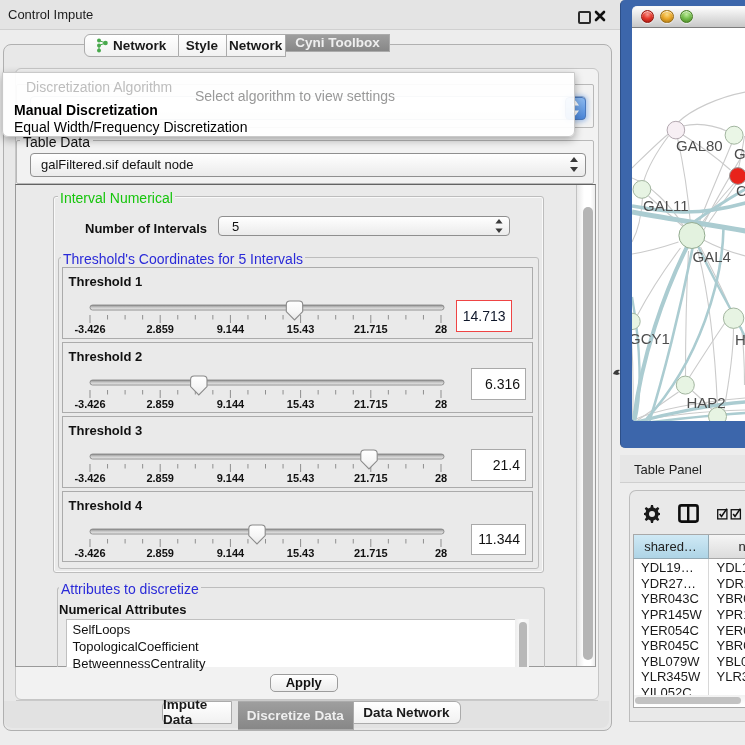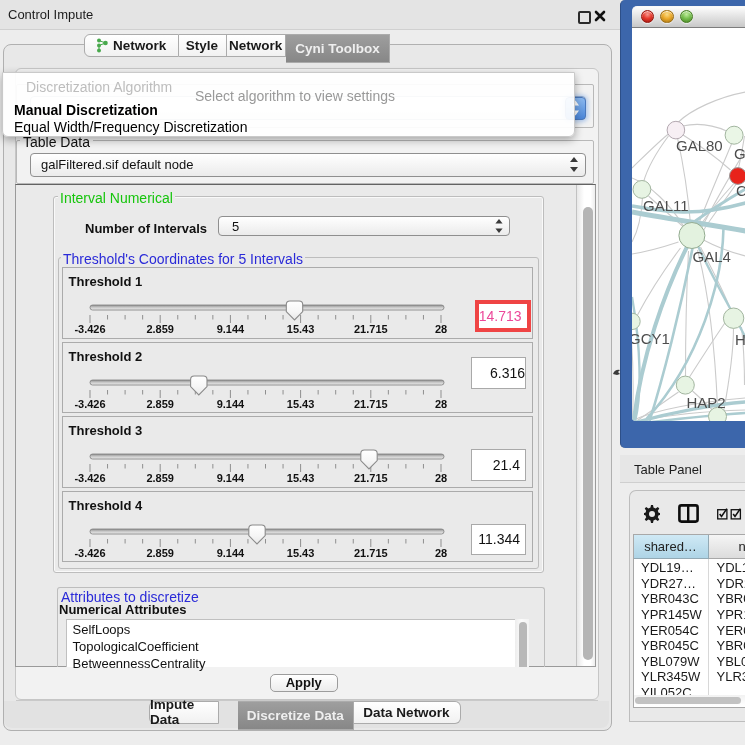--- a/index.html
+++ b/index.html
@@ -20,21 +20,21 @@
      border:1px solid #b0b0b0;border-radius:8px;"></div>
 <div class="abs" style="left:84px;top:33.5px;width:94.5px;height:23px;background:linear-gradient(#ffffff,#f1f1f1);color:#1a1a1a;border-top-left-radius:6px;border-bottom-left-radius:6px;border:1px solid #ababab;border-left:none;box-sizing:border-box;display:flex;align-items:center;justify-content:center;font-size:13.5px;font-weight:bold;border-left:1px solid #ababab;"><svg width="13" height="15" viewBox="0 0 13 15" style="margin-right:4px">
       <circle cx="3" cy="2.5" r="2" fill="#49a94d"></circle>
       <circle cx="9.5" cy="5" r="2.3" fill="#49a94d"></circle>
       <circle cx="3" cy="7.5" r="2" fill="#49a94d"></circle>
       <circle cx="3" cy="12.5" r="2" fill="#49a94d"></circle>
       <path d="M3 2.5 L9.5 5 M3 7.5 L9.5 5 M3 7.5 L3 12.5" stroke="#49a94d" stroke-width="1" fill="none"></path>
     </svg>Network</div>
 <div class="abs" style="left:178.5px;top:33.5px;width:48px;height:23px;background:linear-gradient(#ffffff,#f1f1f1);color:#1a1a1a;border:1px solid #ababab;border-left:none;box-sizing:border-box;display:flex;align-items:center;justify-content:center;font-size:13.5px;font-weight:bold;">Style</div>
 <div class="abs" style="left:226.5px;top:33.5px;width:59.5px;height:23px;background:linear-gradient(#ffffff,#f1f1f1);color:#1a1a1a;border:1px solid #ababab;border-left:none;box-sizing:border-box;display:flex;align-items:center;justify-content:center;font-size:13.5px;font-weight:bold;">Network</div>
-<div class="abs" style="left:286px;top:33.5px;width:104px;height:29px;background:linear-gradient(#9e9e9e,#878787);color:#efefef;border:1px solid #ababab;border-left:none;box-sizing:border-box;display:flex;align-items:center;justify-content:center;font-size:13.5px;font-weight:bold;">Cyni Toolbox</div>
+<div class="abs" style="left:286px;top:33.5px;width:104px;height:18px;background:linear-gradient(#9e9e9e,#878787);color:#efefef;border:1px solid #ababab;border-left:none;box-sizing:border-box;display:flex;align-items:center;justify-content:center;font-size:13.5px;font-weight:bold;">Cyni Toolbox</div>
 <div class="abs" style="left:390px;top:33.5px;width:131px;height:23px;background:linear-gradient(#ffffff,#f1f1f1);color:#1a1a1a;border-top-right-radius:6px;border-bottom-right-radius:6px;border:1px solid #ababab;border-left:none;box-sizing:border-box;display:flex;align-items:center;justify-content:center;font-size:13.5px;font-weight:bold;margin-top:44px;">jActiveMNodules</div>
 <div class="abs" style="left:15px;top:68px;width:584px;height:632px;background:#f2f2f2;
      border:1px solid #c6c6c6;border-radius:6px;box-sizing:border-box;"></div>
 
 <div class="abs" style="left:16px;top:84px;width:576px;height:42px;border:1px solid #b8b8b8;border-radius:2px;"></div>
 
 <div class="abs" style="left:30px;top:96px;width:556px;height:24px;box-sizing:border-box;background:linear-gradient(#ffffff,#ededed);border:1px solid #97a6b8;border-radius:4px;"></div>
 <div class="abs" style="left:565px;top:96.5px;width:21px;height:23px;box-sizing:border-box;background:linear-gradient(#8cbaf0,#4a85d8);border:1px solid #4a78bc;border-radius:4px;box-shadow:0 0 4px 2px rgba(110,160,230,0.5);"></div>
 <svg class="abs" style="left:570px;top:99px;" width="11" height="18" viewBox="0 0 11 18">
  <path d="M5.5 1.5 L9 6.5 L2 6.5 Z" fill="#ffffff"></path>
@@ -106,21 +106,21 @@
     <path d="M361.45 48 v4.5" stroke="#8f8f8f" stroke-width="1"></path>
     <path d="M379.00 48 v8" stroke="#8f8f8f" stroke-width="1"></path>
  <text x="28.00" y="65.5" font-size="11" font-weight="bold" fill="#111" text-anchor="middle">-3.426</text>
     <text x="98.20" y="65.5" font-size="11" font-weight="bold" fill="#111" text-anchor="middle">2.859</text>
     <text x="168.40" y="65.5" font-size="11" font-weight="bold" fill="#111" text-anchor="middle">9.144</text>
     <text x="238.60" y="65.5" font-size="11" font-weight="bold" fill="#111" text-anchor="middle">15.43</text>
     <text x="308.80" y="65.5" font-size="11" font-weight="bold" fill="#111" text-anchor="middle">21.715</text>
     <text x="379.00" y="65.5" font-size="11" font-weight="bold" fill="#111" text-anchor="middle">28</text>
  <path d="M224.30 37.6 q0 -3.6 3.6 -3.6 h9.2 q3.6 0 3.6 3.6 v7 L232.50 53 L224.30 44.6 Z" fill="url(#th1)" stroke="#8a8a8a" stroke-width="1.1"></path>
 </svg>
-<div class="abs" style="left:475px;top:300px;width:55.5px;height:31.5px;box-sizing:border-box;background:#ffffff;border:4px solid #ef4444;display:flex;align-items:center;justify-content:flex-end;padding-right:5px;font-size:14px;color:#ec4899;">14.713</div>
+<div class="abs" style="left:456px;top:300px;width:55.5px;height:31.5px;box-sizing:border-box;background:#ffffff;border:1px solid #ef4444;display:flex;align-items:center;justify-content:flex-end;padding-right:5px;font-size:14px;color:#0f172a;">14.713</div>
 <div class="abs" style="left:62px;top:341.5px;width:471px;height:71.5px;box-sizing:border-box;border:1px solid #ababab;background:#eaeaea;"></div>
 <div class="abs b13" style="left:68.5px;top:348.5px;color:#111;">Threshold 2</div>
 <svg class="abs" style="left:62px;top:341.5px;" width="471" height="71.5" viewBox="0 0 471 71.5">
  <defs>
   <linearGradient id="trk2" x1="0" y1="0" x2="0" y2="1">
    <stop offset="0" stop-color="#8f8f8f"></stop>
         <stop offset="0.5" stop-color="#c9c9c9"></stop>
         <stop offset="1" stop-color="#ededed"></stop>
   </linearGradient>
   <linearGradient id="th2" x1="0" y1="0" x2="0" y2="1">
@@ -152,21 +152,21 @@
     <path d="M361.45 48 v4.5" stroke="#8f8f8f" stroke-width="1"></path>
     <path d="M379.00 48 v8" stroke="#8f8f8f" stroke-width="1"></path>
  <text x="28.00" y="65.5" font-size="11" font-weight="bold" fill="#111" text-anchor="middle">-3.426</text>
     <text x="98.20" y="65.5" font-size="11" font-weight="bold" fill="#111" text-anchor="middle">2.859</text>
     <text x="168.40" y="65.5" font-size="11" font-weight="bold" fill="#111" text-anchor="middle">9.144</text>
     <text x="238.60" y="65.5" font-size="11" font-weight="bold" fill="#111" text-anchor="middle">15.43</text>
     <text x="308.80" y="65.5" font-size="11" font-weight="bold" fill="#111" text-anchor="middle">21.715</text>
     <text x="379.00" y="65.5" font-size="11" font-weight="bold" fill="#111" text-anchor="middle">28</text>
  <path d="M128.60 37.6 q0 -3.6 3.6 -3.6 h9.2 q3.6 0 3.6 3.6 v7 L136.80 53 L128.60 44.6 Z" fill="url(#th2)" stroke="#8a8a8a" stroke-width="1.1"></path>
 </svg>
-<div class="abs" style="left:470.5px;top:357px;width:55.5px;height:31.5px;box-sizing:border-box;background:#ffffff;border:1px solid #a9a9a9;display:flex;align-items:center;justify-content:flex-end;font-size:14px;color:#111;">6.316</div>
+<div class="abs" style="left:470.5px;top:368px;width:55.5px;height:31.5px;box-sizing:border-box;background:#ffffff;border:1px solid #a9a9a9;display:flex;align-items:center;justify-content:flex-end;padding-right:5px;font-size:14px;color:#111;">6.316</div>
 <div class="abs" style="left:62px;top:416px;width:471px;height:71.5px;box-sizing:border-box;border:1px solid #ababab;background:#eaeaea;"></div>
 <div class="abs b13" style="left:68.5px;top:423px;color:#111;">Threshold 3</div>
 <svg class="abs" style="left:62px;top:416px;" width="471" height="71.5" viewBox="0 0 471 71.5">
  <defs>
   <linearGradient id="trk3" x1="0" y1="0" x2="0" y2="1">
    <stop offset="0" stop-color="#8f8f8f"></stop>
         <stop offset="0.5" stop-color="#c9c9c9"></stop>
         <stop offset="1" stop-color="#ededed"></stop>
   </linearGradient>
   <linearGradient id="th3" x1="0" y1="0" x2="0" y2="1">
@@ -246,35 +246,35 @@
  <text x="28.00" y="65.5" font-size="11" font-weight="bold" fill="#111" text-anchor="middle">-3.426</text>
     <text x="98.20" y="65.5" font-size="11" font-weight="bold" fill="#111" text-anchor="middle">2.859</text>
     <text x="168.40" y="65.5" font-size="11" font-weight="bold" fill="#111" text-anchor="middle">9.144</text>
     <text x="238.60" y="65.5" font-size="11" font-weight="bold" fill="#111" text-anchor="middle">15.43</text>
     <text x="308.80" y="65.5" font-size="11" font-weight="bold" fill="#111" text-anchor="middle">21.715</text>
     <text x="379.00" y="65.5" font-size="11" font-weight="bold" fill="#111" text-anchor="middle">28</text>
  <path d="M186.80 37.6 q0 -3.6 3.6 -3.6 h9.2 q3.6 0 3.6 3.6 v7 L195.00 53 L186.80 44.6 Z" fill="url(#th4)" stroke="#8a8a8a" stroke-width="1.1"></path>
 </svg>
 <div class="abs" style="left:470.5px;top:523.5px;width:55.5px;height:31.5px;box-sizing:border-box;background:#ffffff;border:1px solid #a9a9a9;display:flex;align-items:center;justify-content:flex-end;padding-right:5px;font-size:14px;color:#111;">11.344</div>
 <div class="abs" style="left:57px;top:587px;width:486px;height:79px;border:1px solid #bdbdbd;border-top-left-radius:3px;border-top-right-radius:3px;border-bottom:none;"></div>
-<div class="abs" style="left:59px;top:580.5px;background:#eaeaea;padding:0 2px;font-size:14px;color:#2a2ad8;margin-top:8px;">Attributes to discretize</div>
+<div class="abs" style="left:59px;top:580.5px;background:#eaeaea;padding:0 2px;font-size:14px;color:#2a2ad8;">Attributes to discretize</div>
 <div class="abs b13" style="left:59px;top:601.5px;color:#111;">Numerical Attributes</div>
 <div class="abs" style="left:65.5px;top:618.5px;width:463.5px;height:48px;box-sizing:border-box;background:#ffffff;border:1px solid #c0c0c0;border-bottom:none;overflow:hidden;"></div>
 <div class="abs" style="left:72.5px;top:621.5px;font-size:13px;color:#111;">SelfLoops</div>
 <div class="abs" style="left:72.5px;top:638.9px;font-size:13px;color:#111;">TopologicalCoefficient</div>
 <div class="abs" style="left:72.5px;top:656.3px;font-size:13px;color:#111;">BetweennessCentrality</div>
 <div class="abs" style="left:515px;top:619px;width:13.5px;height:47.5px;background:linear-gradient(90deg,#ededed,#fbfbfb 45%,#f2f2f2);"></div>
 <div class="abs" style="left:518.5px;top:622px;width:8.5px;height:44.5px;background:#b8b8b8;border-radius:4px 4px 0 0;"></div>
 
 <div class="abs" style="left:269.5px;top:673.5px;width:66.5px;height:16.5px;background:linear-gradient(#ffffff,#ececec);
      border:1px solid #9c9c9c;border-radius:5px;display:flex;align-items:center;justify-content:center;
      font-size:13px;font-weight:bold;color:#111;">Apply</div>
 <div class="abs" style="left:16px;top:700px;width:582px;height:1px;background:#c9c9c9;"></div>
 <div class="abs" style="left:3.5px;top:701px;width:605px;height:27px;background:#e2e2e2;border-radius:0 0 8px 8px;"></div>
-<div class="abs" style="left:149px;top:701px;width:70px;height:22.5px;background:linear-gradient(#ffffff,#f1f1f1);color:#1a1a1a;border-top-left-radius:6px;border-bottom-left-radius:6px;border:1px solid #ababab;border-left:none;box-sizing:border-box;display:flex;align-items:center;justify-content:center;font-size:13.5px;font-weight:bold;border-left:1px solid #ababab;">Impute Data</div>
+<div class="abs" style="left:162px;top:701px;width:70px;height:22.5px;background:linear-gradient(#ffffff,#f1f1f1);color:#1a1a1a;border-top-left-radius:6px;border-bottom-left-radius:6px;border:1px solid #ababab;border-left:none;box-sizing:border-box;display:flex;align-items:center;justify-content:center;font-size:13.5px;font-weight:bold;border-left:1px solid #ababab;">Impute Data</div>
 <div class="abs" style="left:238px;top:701px;width:115.5px;height:29px;background:linear-gradient(#9e9e9e,#878787);color:#efefef;border:1px solid #ababab;border-left:none;box-sizing:border-box;display:flex;align-items:center;justify-content:center;font-size:13.5px;font-weight:bold;">Discretize Data</div>
 <div class="abs" style="left:353.5px;top:701px;width:107px;height:22.5px;background:linear-gradient(#ffffff,#f1f1f1);color:#1a1a1a;border-top-right-radius:6px;border-bottom-right-radius:6px;border:1px solid #ababab;border-left:none;box-sizing:border-box;display:flex;align-items:center;justify-content:center;font-size:13.5px;font-weight:bold;">Data Network</div>
 <div class="abs" style="left:620px;top:0;width:125px;height:448px;background:#3c66ab;border-left:1px solid #2d4f88;border-radius:5px 0 0 5px;"></div>
 <div class="abs" style="left:631.5px;top:6px;width:113.5px;height:22px;background:linear-gradient(#fcfcfc,#c8c8c8);border-top:1px solid #f8f8f8;border-bottom:1px solid #7d7d7d;box-sizing:border-box;border-top-left-radius:5px;"></div>
 <div class="abs" style="left:640.55px;top:9.5px;width:13.5px;height:13.5px;border-radius:50%;background:radial-gradient(circle at 50% 30%, #f59a90 0%, #e83a2d 45%, #96120a 100%);box-shadow:inset 0 1px 1px rgba(255,255,255,0.7), 0 1px 1px rgba(255,255,255,0.6);border:0.5px solid #96120a;box-sizing:border-box;"></div>
 <div class="abs" style="left:660.15px;top:9.5px;width:13.5px;height:13.5px;border-radius:50%;background:radial-gradient(circle at 50% 30%, #f8dc8a 0%, #edab2c 45%, #9c6c0e 100%);box-shadow:inset 0 1px 1px rgba(255,255,255,0.7), 0 1px 1px rgba(255,255,255,0.6);border:0.5px solid #9c6c0e;box-sizing:border-box;"></div>
 <div class="abs" style="left:679.75px;top:9.5px;width:13.5px;height:13.5px;border-radius:50%;background:radial-gradient(circle at 50% 30%, #c2eca0 0%, #78c150 45%, #447d20 100%);box-shadow:inset 0 1px 1px rgba(255,255,255,0.7), 0 1px 1px rgba(255,255,255,0.6);border:0.5px solid #447d20;box-sizing:border-box;"></div>
 <div class="abs" style="left:631.5px;top:28px;width:113.5px;height:393px;background:#ffffff;overflow:hidden;border-bottom-left-radius:4px;text-align:center;">
 <svg width="113.5" height="393" viewBox="631.5 28 113.5 393">
  <g fill="none" stroke="#cbcbcb" stroke-width="1.1">

